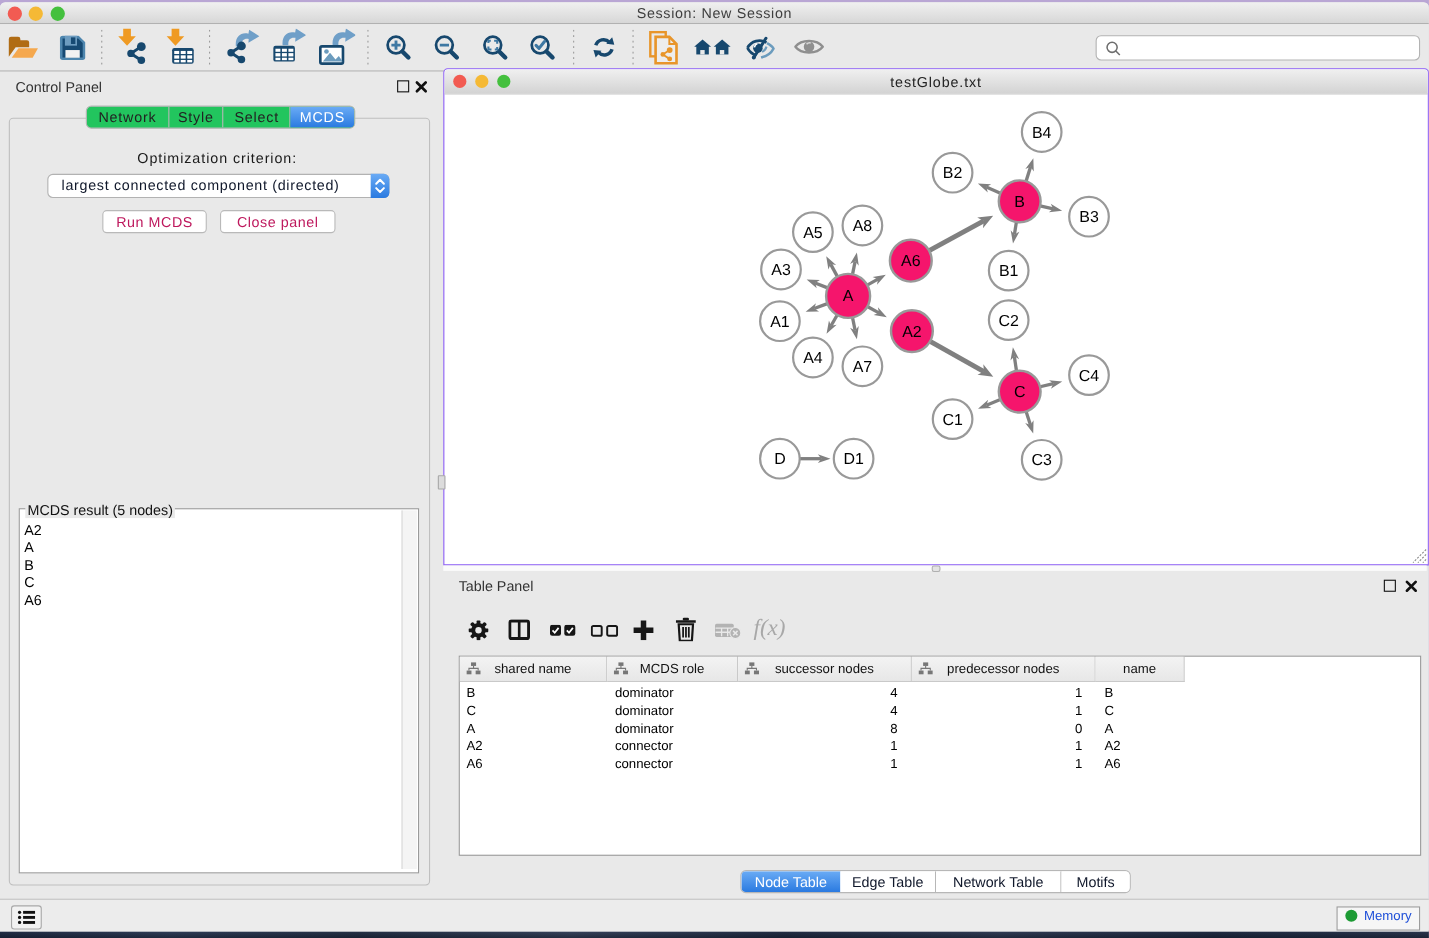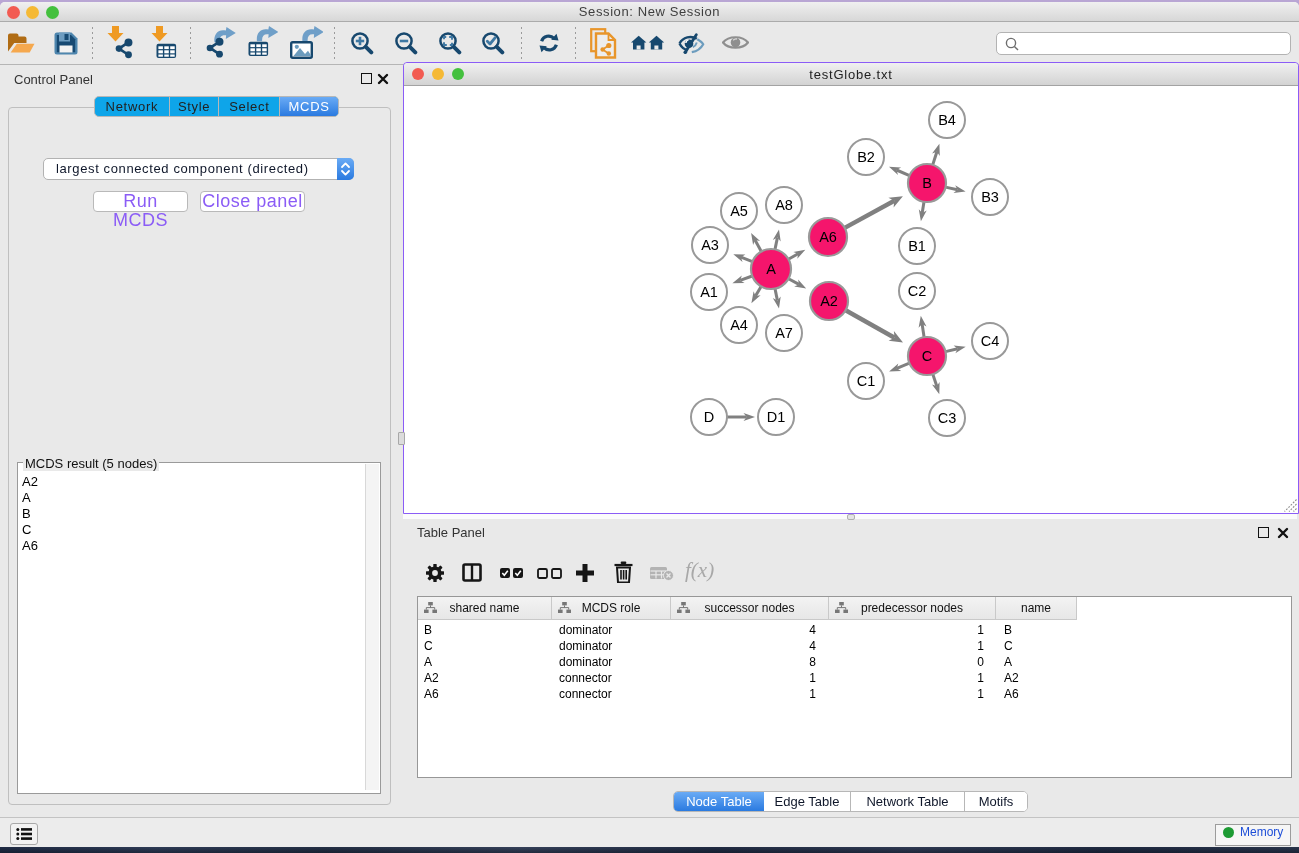--- a/index.html
+++ b/index.html
@@ -17,30 +17,30 @@
   .tl{border-radius:50%;width:13px;height:13px;top:4px;}
   #title-text{left:0;top:0;width:1299px;text-align:center;line-height:20px;font-size:13px;color:#3e3e3e;letter-spacing:0.6px;}
   
   #toolbar{left:0;top:22px;width:1299px;height:42px;background:#e9e9e9;border-bottom:1px solid #b5b5b5;}
   .tsep{top:5px;width:1px;height:32px;
      background-image:linear-gradient(#9b9b9b 2px, transparent 2px);background-size:1px 5px;}
   #searchbox{left:996px;top:10px;width:293px;height:21px;background:#fff;border:1px solid #b3b3b3;border-radius:5px;}
   
   #cp-title{left:14px;top:72px;font-size:13px;color:#333;}
   #cp-box{left:8px;top:107px;width:381px;height:696px;border:1px solid #bfbfbf;border-radius:4px;}
-  .tabgrp{height:19px;border:1px solid #b7b7b7;border-radius:5px;background:#0ea5e9;display:flex;overflow:hidden;margin-left:16px;}
+  .tabgrp{height:19px;border:1px solid #b7b7b7;border-radius:5px;background:#22c55e;display:flex;overflow:hidden;}
   .tab{font-size:13px;color:#222;text-align:center;line-height:19px;border-right:1px solid #b7b7b7;letter-spacing:0.7px;}
   .tab.sel{background:linear-gradient(#6aabf5,#2a7ae0);color:#fff;border-right:none;}
   #opt-label{left:8px;top:136px;width:379px;text-align:center;font-size:13px;color:#1a1a1a;letter-spacing:0.85px;}
   #dropdown{left:43px;top:158px;width:309px;height:20px;background:#fff;border:1px solid #b2b2b2;border-radius:5px;}
   #dd-text{left:12px;top:0;line-height:20px;font-size:13px;color:#0f172a;letter-spacing:0.62px;}
   #dd-btn{right:-1px;top:-1px;width:17px;height:22px;border-radius:0 5px 5px 0;
      background:linear-gradient(#6aabf5,#2a7ae0);}
   .btn{height:19px;background:#fff;border:1px solid #b9b9b9;border-radius:4px;
-       font-size:18px;color:#8b5cf6;text-align:center;line-height:19px;letter-spacing:0.5px;}
+       font-size:13px;color:#be185d;text-align:center;line-height:19px;letter-spacing:0.5px;}
   #fieldset{left:17px;top:456px;width:364px;height:338px;}
   #fs-border{left:0;top:6px;width:362px;height:330px;border:1px solid #9a9a9a;background:#fff;}
   #fs-legend{left:6px;top:0;background:#e9e9e9;padding:0 2px;font-size:13px;color:#111;}
   .fs-item{font-size:13px;color:#000;}
   #fs-scroll{right:2px;top:8px;width:13px;height:326px;background:#f4f4f4;border-left:1px solid #d8d8d8;}
   
   #nwin{left:403px;top:62px;width:894px;height:450px;background:#fff;border:1px solid #8b5cf6;border-radius:4px 4px 0 0;}
   #nwin-title{left:0;top:0;width:100%;height:22px;border-radius:4px 4px 0 0;
      background:linear-gradient(#f0f0f0,#d3d3d3);border-bottom:1px solid #a3a3a3;}
   .tl2{border-radius:50%;width:12px;height:12px;top:5px;}
@@ -228,20 +228,21 @@
   <svg class="abs" style="left:377px;top:73px" width="12" height="12" viewBox="0 0 12 12">
     <path d="M2 2 L10 10 M10 2 L2 10" stroke="#111" stroke-width="2.4" stroke-linecap="round"></path>
   </svg>
   <div class="abs" id="cp-box"></div>
   <div class="abs tabgrp" style="left:78px;top:96px;width:243px;">
     <div class="tab" style="width:74px">Network</div>
     <div class="tab" style="width:49px">Style</div>
     <div class="tab" style="width:60px">Select</div>
     <div class="tab sel" style="width:58px">MCDS</div>
   </div>
+  <div class="abs" id="opt-label">Optimization criterion:</div>
   <div class="abs" id="dropdown">
     <div class="abs" id="dd-text">largest connected component (directed)</div>
     <div class="abs" id="dd-btn">
       <svg class="abs" style="left:3px;top:3px" width="11" height="16" viewBox="0 0 11 16">
         <path d="M2 6 L5.5 2.4 L9 6" fill="none" stroke="#fff" stroke-width="1.8" stroke-linecap="round" stroke-linejoin="round"></path>
         <path d="M2 10 L5.5 13.6 L9 10" fill="none" stroke="#fff" stroke-width="1.8" stroke-linecap="round" stroke-linejoin="round"></path>
       </svg>
     </div>
   </div>
   <div class="abs btn" style="left:93px;top:191px;width:93px;">Run MCDS</div>

